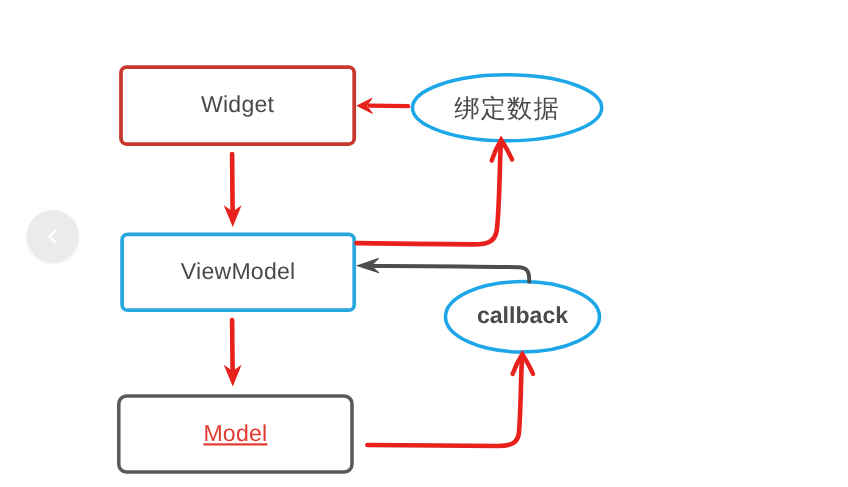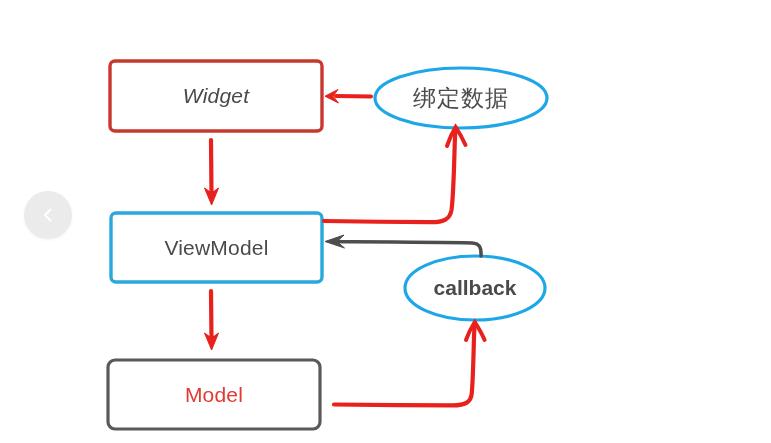--- a/index.html
+++ b/index.html
@@ -120,25 +120,25 @@
       <path d="M 334 404.5 C 360 404.8 420 405.2 452 405.4
                C 466 405.5 471 402 471.8 393
                C 473 379 473.5 356 474 337
                C 474.2 332 474.4 328 474.6 325" fill="none" stroke="#e8211c" stroke-width="4.2" stroke-linecap="round" stroke-linejoin="round"></path>
       <path d="M 466 340 C 468 334 471 328 474.8 322
                C 478.6 328 482 334 484.6 340" fill="none" stroke="#e8211c" stroke-width="4" stroke-linecap="round"></path>
     </g>
 
   </svg>
 
-  <div class="node-label box-label" style="left:110px; top:61px; width:212px; height:70px; color:#4a4a4a;font-style:italic;">Widget</div>
+  <div class="node-label box-label" style="left:110px; top:61px; width:212px; height:70px; color:#4a4a4a;">Widget</div>
 
   <div class="node-label box-label" style="left:111px; top:213px; width:211px; height:69px; color:#4a4a4a;">ViewModel</div>
 
-  <div class="node-label box-label" style="left:108px; top:360px; width:212px; height:69px; color:#e03a32;">Model</div>
+  <div class="node-label box-label" style="left:108px; top:360px; width:212px; height:69px; color:#e03a32;text-decoration:underline;">Model</div>
 
   <div class="node-label cjk-label" style="left:375px; top:68px; width:172px; height:60px; color:#4a4a4a;">绑定数据</div>
 
   <div class="node-label ellipse-label" style="left:405px; top:256px; width:140px; height:64px; color:#4a4a4a;">callback</div>
 
 </div>
 
 <div id="nav-prev-button">
   <span>
     <svg width="20" height="20" viewBox="0 0 20 20">

